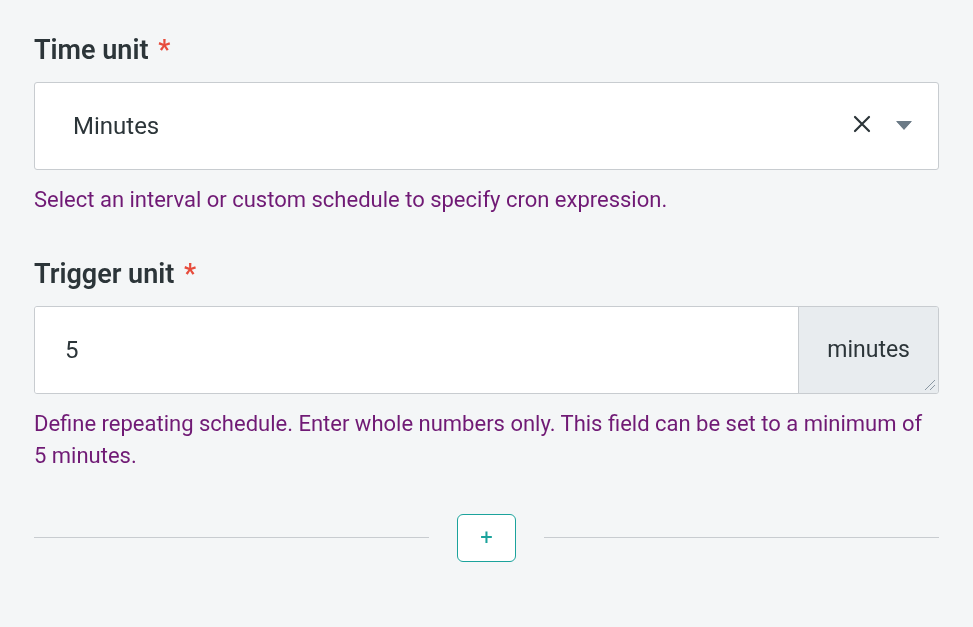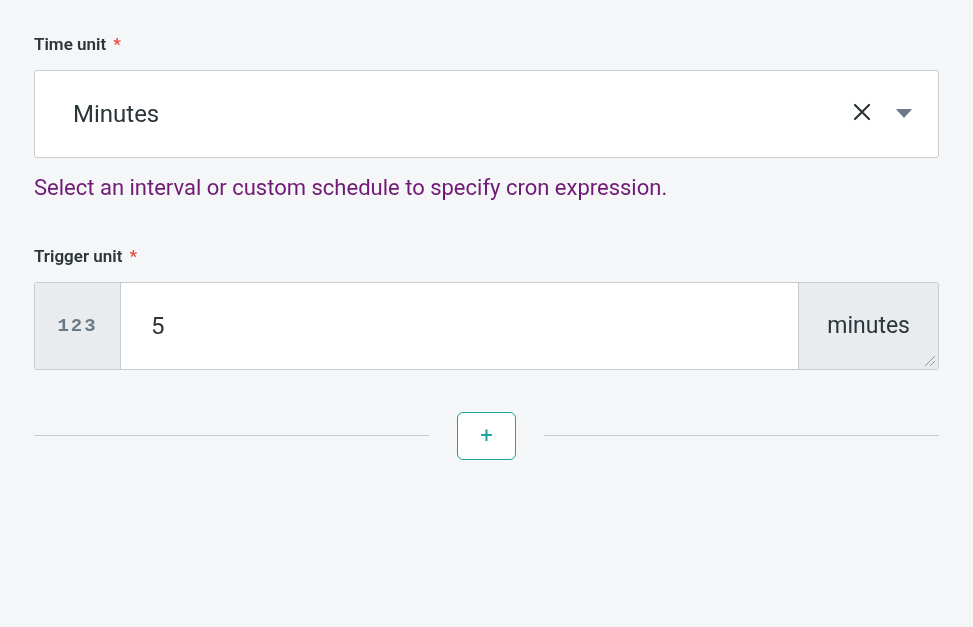--- a/index.html
+++ b/index.html
@@ -7,21 +7,21 @@
       font-family: -apple-system, BlinkMacSystemFont, "Segoe UI", Roboto, "Helvetica Neue", Arial, sans-serif;
       background: #f4f6f7;
       padding: 0;
       width: 973px;
       height: 627px;
       color: #2c3e50;
     }
     .form { padding: 34px 34px 0 34px; }
     .field { margin-bottom: 42px; }
     .label {
-      font-size: 17px;
+      font-size: 27px;
       font-weight: 600;
       color: #2c3539;
       margin-bottom: 16px;
       display: block;
     }
     .required { color: #e74c3c; margin-left: 3px; }
     .select {
       display: flex;
       align-items: center;
       background: #fff;
@@ -159,32 +159,32 @@
     </div>
     <p class="helper">Select an interval or custom schedule to specify cron expression.</p>
   </div>
 
   <div class="field">
     <label class="label">
       <span>Trigger unit</span>
       <span class="required">*</span>
     </label>
     <div class="number-input">
-      <div class="number-prefix">123</div>
       <input class="number-value" type="text" value="5" style="">
       <div class="number-suffix">
         <span>minutes</span>
         <span class="resize-grip">
           <svg width="14" height="14" viewBox="0 0 14 14">
             <line x1="3" y1="13" x2="13" y2="3" stroke="#8a97a2" stroke-width="1"></line>
             <line x1="8" y1="13" x2="13" y2="8" stroke="#8a97a2" stroke-width="1"></line>
           </svg>
         </span>
       </div>
     </div>
+    <p class="helper">Define repeating schedule. Enter whole numbers only. This field can be set to a minimum of 5 minutes.</p>
   </div>
 
   <div class="divider-row">
     <div class="divider-line"></div>
     <button class="optional-btn">
       <span class="plus">+</span>
     </button>
     <div class="divider-line"></div>
   </div>
 

